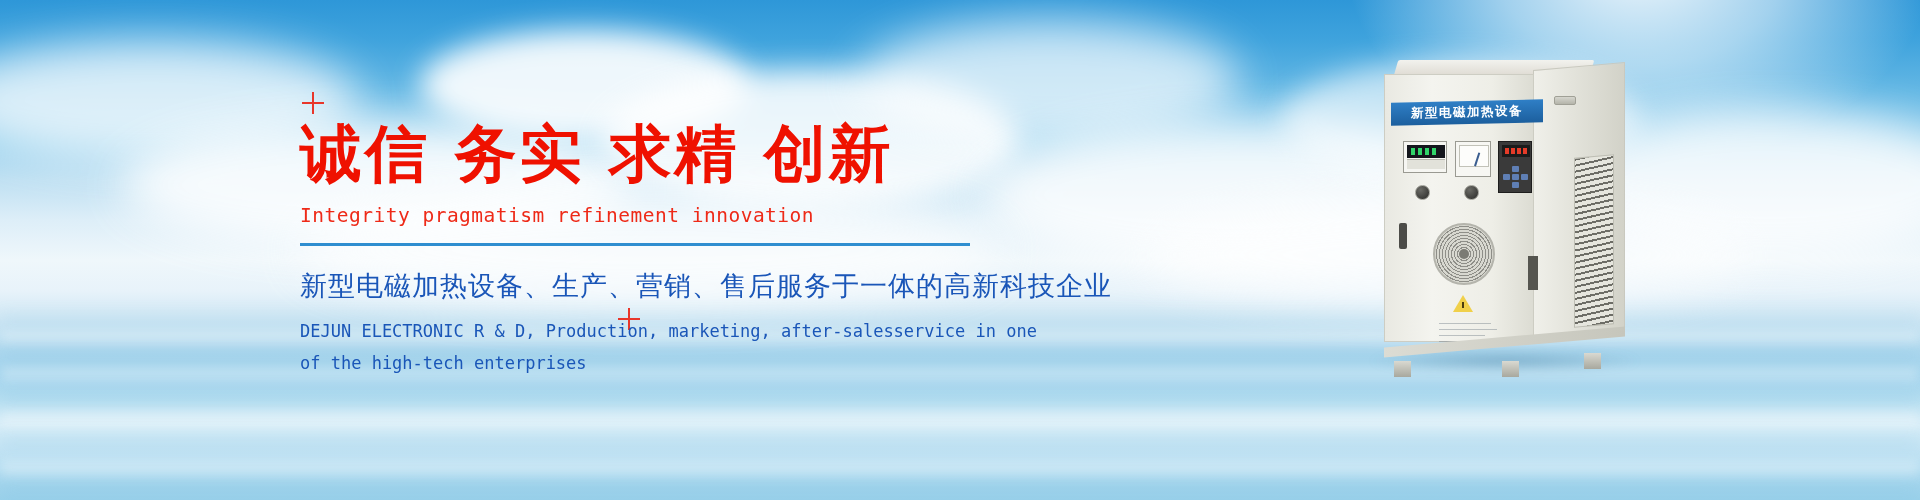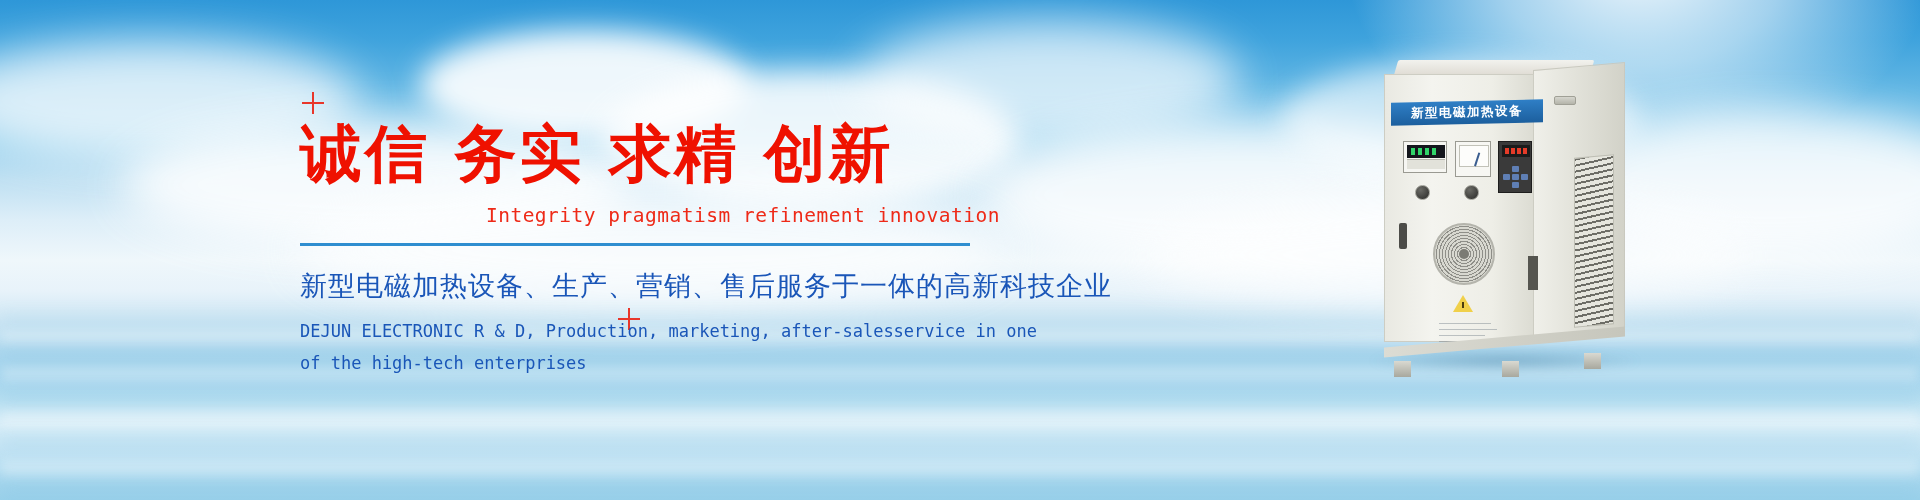--- a/index.html
+++ b/index.html
@@ -63,21 +63,20 @@
     white-space:nowrap;
   }
 
   .sub-en-red {
     margin-top:16px;
     font-family:"DejaVu Sans Mono","Liberation Mono", monospace;
     font-size:19.5px;
     color:#ee2a18;
     letter-spacing:0.5px;
     white-space:nowrap;
-    text-align:right;
   }
 
   .divider {
     margin-top:16px;
     width:670px; height:3px;
     background:#2f8ed0;
   }
 
   .cn-line {
     margin-top:22px;

